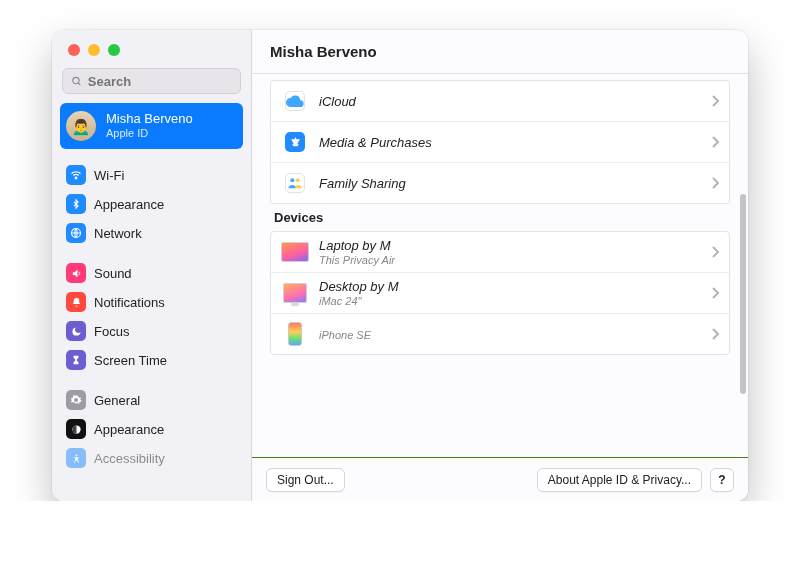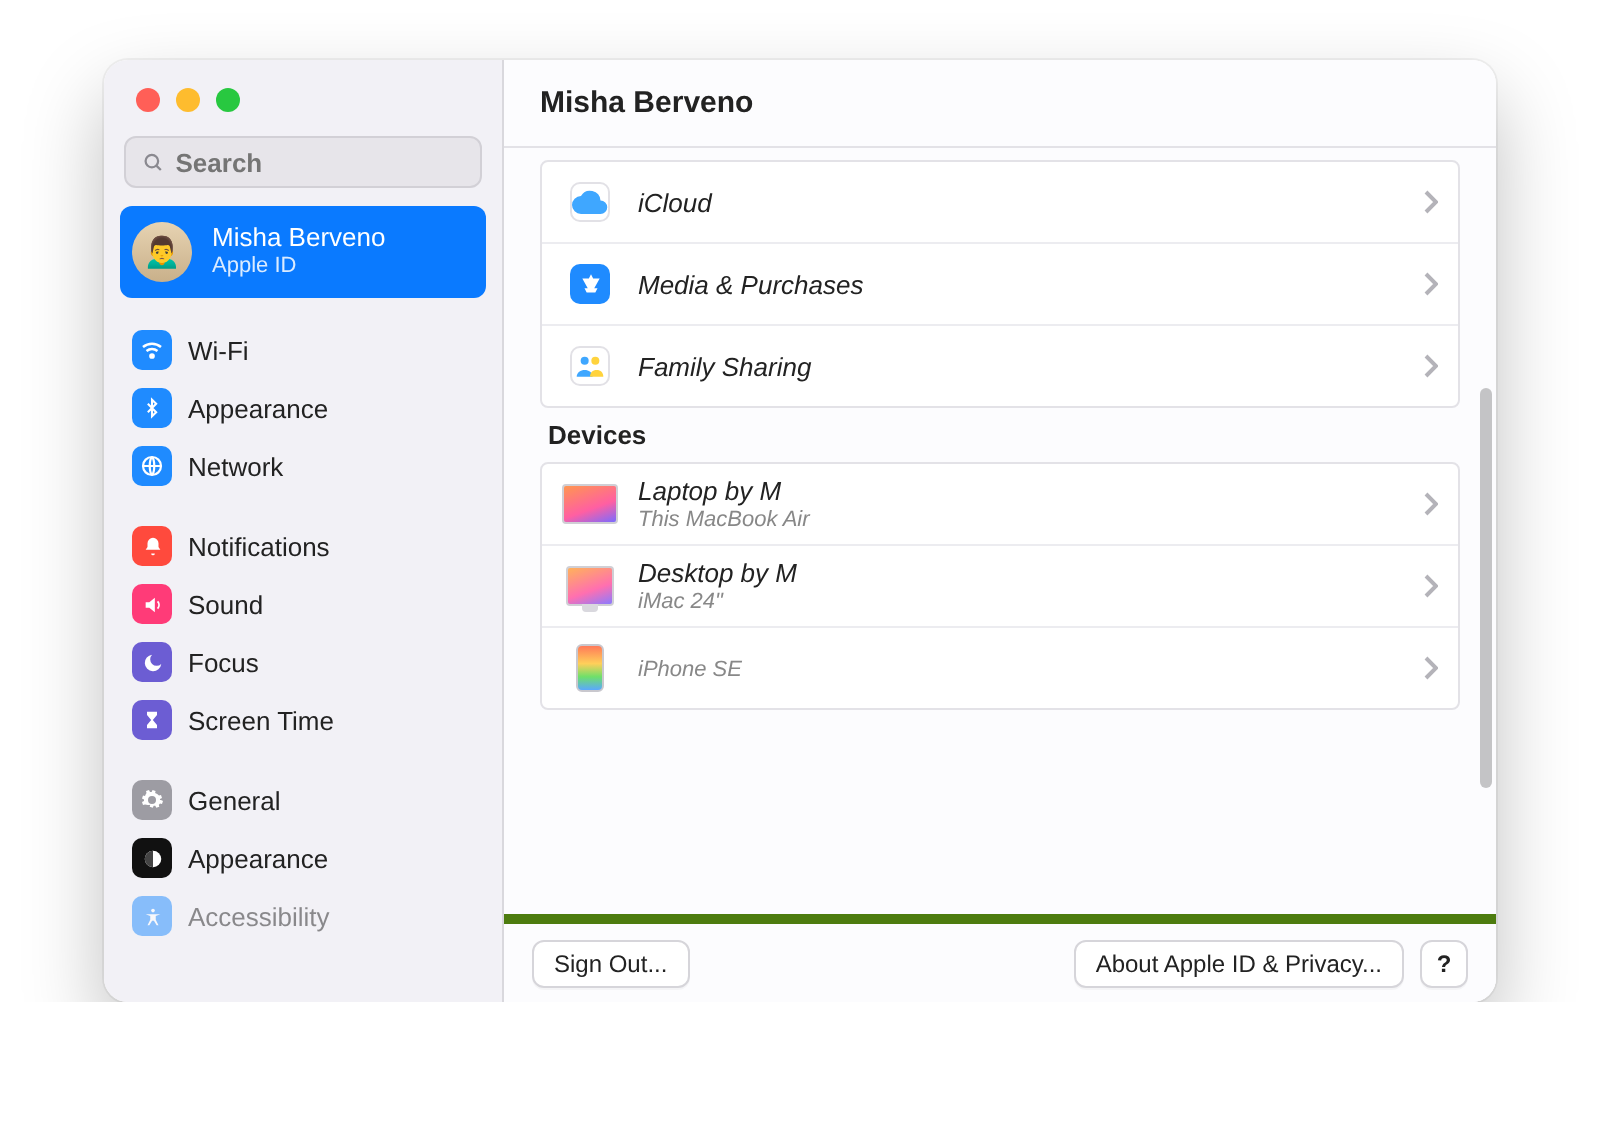--- a/index.html
+++ b/index.html
@@ -120,21 +120,21 @@
     display: flex; align-items:center; justify-content:center;
   }
   .row .rlabel { flex: 1; }
   .row .rlabel .sub { font-size: 11px; color: #888; margin-top: 1px; }
   .row .chev { color: #b4b3b9; flex:none; margin-left:6px; }
   .section-title {
     font-weight: 700; font-size: 13px; color: #222;
     margin: 6px 4px 6px 4px;
   }
   .footer {
-    height: 44px; border-top: 5px solid #4d7c0f;
+    height: 44px; border-top: 1px solid #4d7c0f;
     display: flex; align-items: center;
     padding: 4px 14px; gap: 8px;
     background: #fcfcfe;
   }
   .btn {
     background: #fff; border: 1px solid #d6d5da; border-radius: 6px;
     height: 24px; padding: 0 10px;
     font-size: 12px; color: #222;
     display: inline-flex; align-items: center;
     box-shadow: 0 1px 0 rgba(0,0,0,0.03);
@@ -241,38 +241,38 @@
               </svg>
         </div>
           </div>
         <span>Network</span>
       </div>
 
       <div class="sb-gap"></div>
 
       <div class="sb-item">
         <div class="icon-slot">
-            <div class="rsq" style="background:#ff4a3d">
-          <svg width="11" height="11" viewBox="0 0 24 24" fill="#fff">
-                <path d="M12 2a6 6 0 0 0-6 6v4l-2 3h16l-2-3V8a6 6 0 0 0-6-6zM10 19a2 2 0 0 0 4 0"></path>
-              </svg>
-        </div>
-          </div>
-        <span>Notifications</span>
-      </div>
-      <div class="sb-item">
-        <div class="icon-slot">
             <div class="rsq" style="background:#ff3b78">
           <svg width="11" height="11" viewBox="0 0 24 24" fill="#fff">
                 <path d="M4 9v6h4l6 5V4L8 9H4z"></path>
                 <path d="M17 8a6 6 0 0 1 0 8" fill="none" stroke="#fff" stroke-width="2"></path>
               </svg>
         </div>
           </div>
         <span>Sound</span>
+      </div>
+      <div class="sb-item">
+        <div class="icon-slot">
+            <div class="rsq" style="background:#ff4a3d">
+          <svg width="11" height="11" viewBox="0 0 24 24" fill="#fff">
+                <path d="M12 2a6 6 0 0 0-6 6v4l-2 3h16l-2-3V8a6 6 0 0 0-6-6zM10 19a2 2 0 0 0 4 0"></path>
+              </svg>
+        </div>
+          </div>
+        <span>Notifications</span>
       </div>
       <div class="sb-item">
         <div class="icon-slot">
             <div class="rsq" style="background:#6c5dd3">
           <svg width="11" height="11" viewBox="0 0 24 24" fill="#fff">
                 <path d="M21 13A9 9 0 1 1 11 3a7 7 0 0 0 10 10z"></path>
               </svg>
         </div>
           </div>
         <span>Focus</span>
@@ -380,21 +380,21 @@
 
       <div class="section-title">Devices</div>
 
       <div class="group">
         <div class="row">
           <div class="ricon">
               <div class="dev-thumb"></div>
             </div>
           <div class="rlabel">
             <div>Laptop by M</div>
-            <div class="sub">This MacBook Air</div>
+            <div class="sub">This Privacy Air</div>
           </div>
           <svg class="chev" width="8" height="12" viewBox="0 0 8 12" fill="none" stroke="currentColor" stroke-width="2">
               <path d="M2 1l5 5-5 5"></path>
             </svg>
         </div>
         <div class="row">
           <div class="ricon">
               <div class="dev-thumb imac"></div>
             </div>
           <div class="rlabel">

